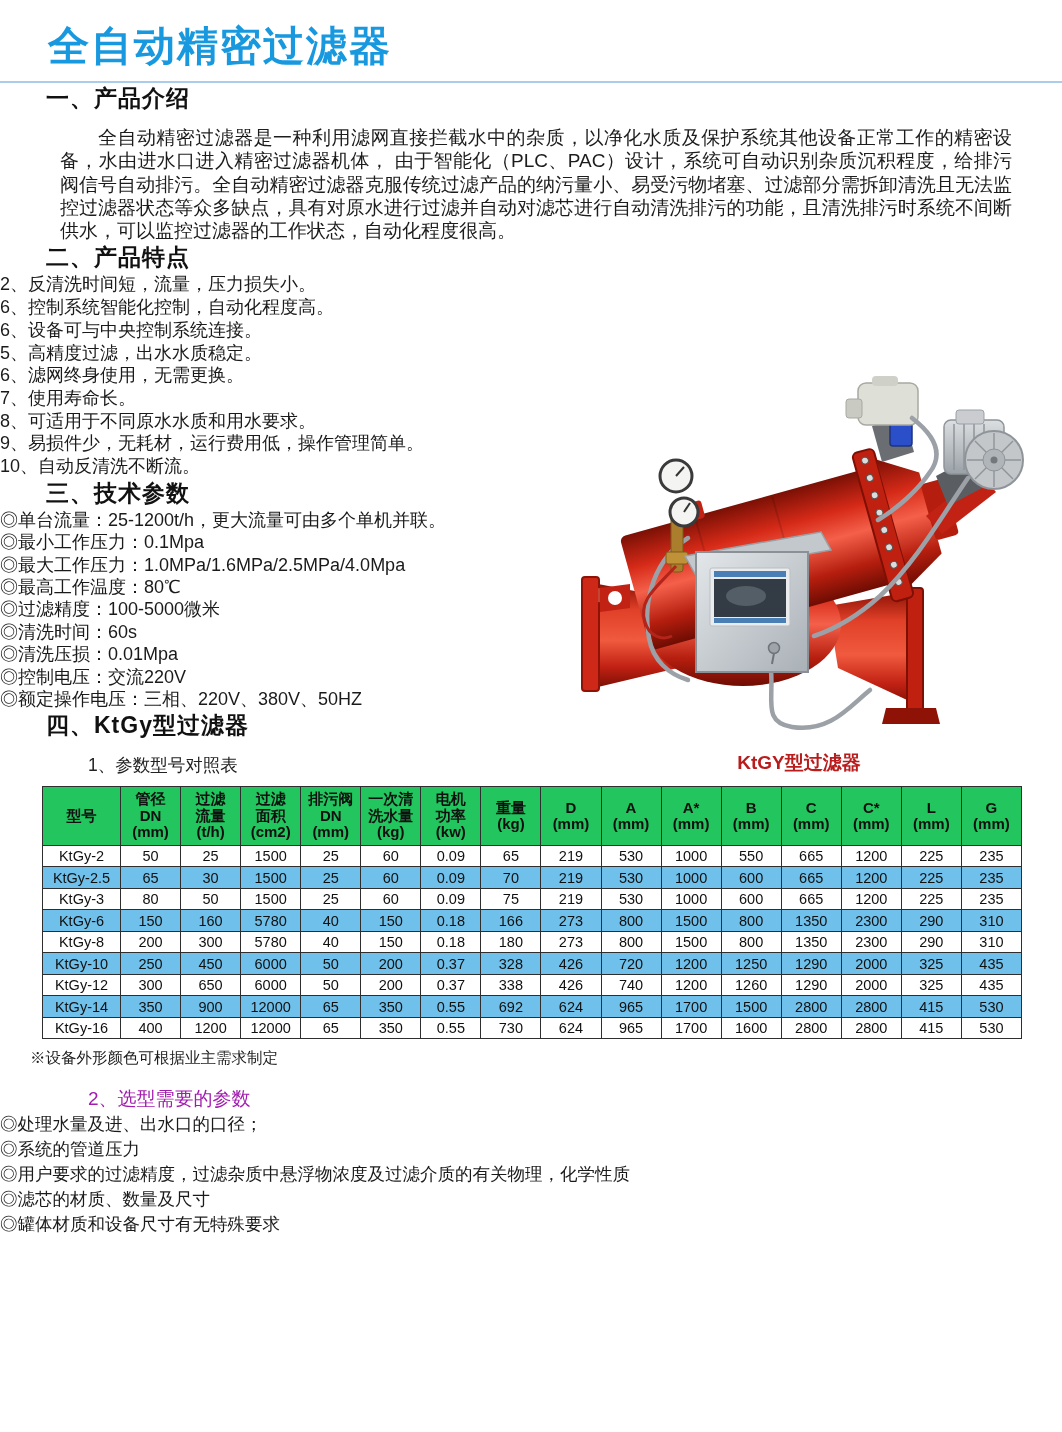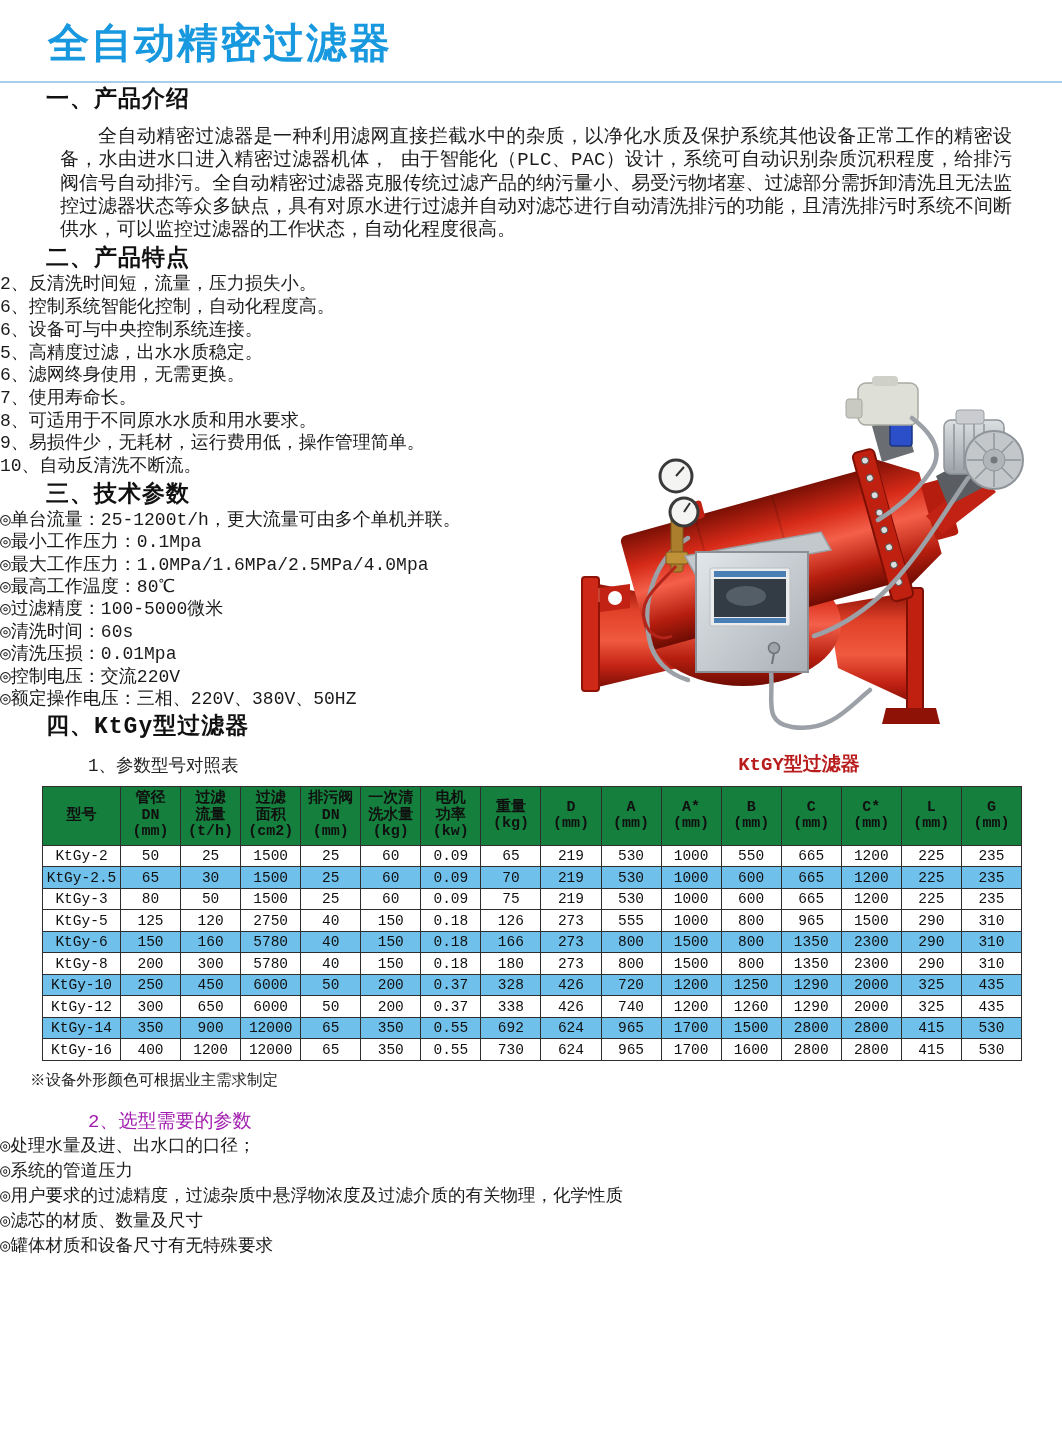--- a/index.html
+++ b/index.html
@@ -1,18 +1,18 @@
 <!DOCTYPE html>
 <html><head>
 <meta charset="utf-8">
 <style>
   html,body{margin:0;padding:0;background:#ffffff;}
   .page{
     position:relative;width:1062px;height:1432px;background:#ffffff;overflow:hidden;
-    font-family:Liberation Mono, monospace;color:#1a1a1a;
+    font-family:Liberation Sans, sans-serif;color:#1a1a1a;
   }
   
   .hdr{padding:24px 0 0 48px;}
   .title{margin:0;font-size:41px;line-height:1.12;font-weight:bold;color:#1899df;letter-spacing:2px;}
   .rule{border:none;border-top:2px solid #aacdea;margin:11px 0 0 0;}
   
   h2.sec{font-size:23px;font-weight:bold;color:#111;margin:0 0 0 46px;letter-spacing:1px;}
   .intro-h{margin-top:38px;}
   .feat-h{margin-top:20px;}
   .tech-h{margin-top:16px;}
@@ -24,21 +24,21 @@
   }
   
   ul.plain{list-style:none;margin:0;padding:0;}
   .features{margin:9px 0 0 88px;font-size:18px;line-height:22.7px;max-width:470px;}
   .tech{margin:9px 0 0 88px;font-size:18px;line-height:22.4px;max-width:470px;}
   
   .sub1{margin:12px 0 0 88px;font-size:17.5px;color:#222;}
   table.spec{border-collapse:collapse;table-layout:fixed;margin:9px 0 0 42px;width:980px;}
   table.spec col.c0{width:78px;}
   .spec th{
-    background:#15803d;border:1.6px solid #2e2e2e;color:#101010;
+    background:#22c55e;border:1.6px solid #2e2e2e;color:#101010;
     font-size:15px;font-weight:bold;line-height:16.5px;padding:4px 0;
     white-space:pre-line;text-align:center;
   }
   .spec td{
     background:#ffffff;border:1.6px solid #2e2e2e;color:#101010;
     font-size:14.5px;line-height:20px;height:20.5px;padding:0;text-align:center;
   }
   .spec tr.alt td{background:#6fc0ea;}
   .note{margin:9px 0 0 30px;font-size:15.5px;color:#1c1c1c;}
   .sub2{margin:17px 0 0 88px;font-size:19px;color:#a21caf;}
@@ -311,38 +311,20 @@
           <td>75</td>
           <td>219</td>
           <td>530</td>
           <td>1000</td>
           <td>600</td>
           <td>665</td>
           <td>1200</td>
           <td>225</td>
           <td>235</td>
         </tr>
-        <tr>
-          <td>KtGy-5</td>
-          <td>125</td>
-          <td>120</td>
-          <td>2750</td>
-          <td>40</td>
-          <td>150</td>
-          <td>0.18</td>
-          <td>126</td>
-          <td>273</td>
-          <td>555</td>
-          <td>1000</td>
-          <td>800</td>
-          <td>965</td>
-          <td>1500</td>
-          <td>290</td>
-          <td>310</td>
-        </tr>
         <tr class="alt">
           <td>KtGy-6</td>
           <td>150</td>
           <td>160</td>
           <td>5780</td>
           <td>40</td>
           <td>150</td>
           <td>0.18</td>
           <td>166</td>
           <td>273</td>

